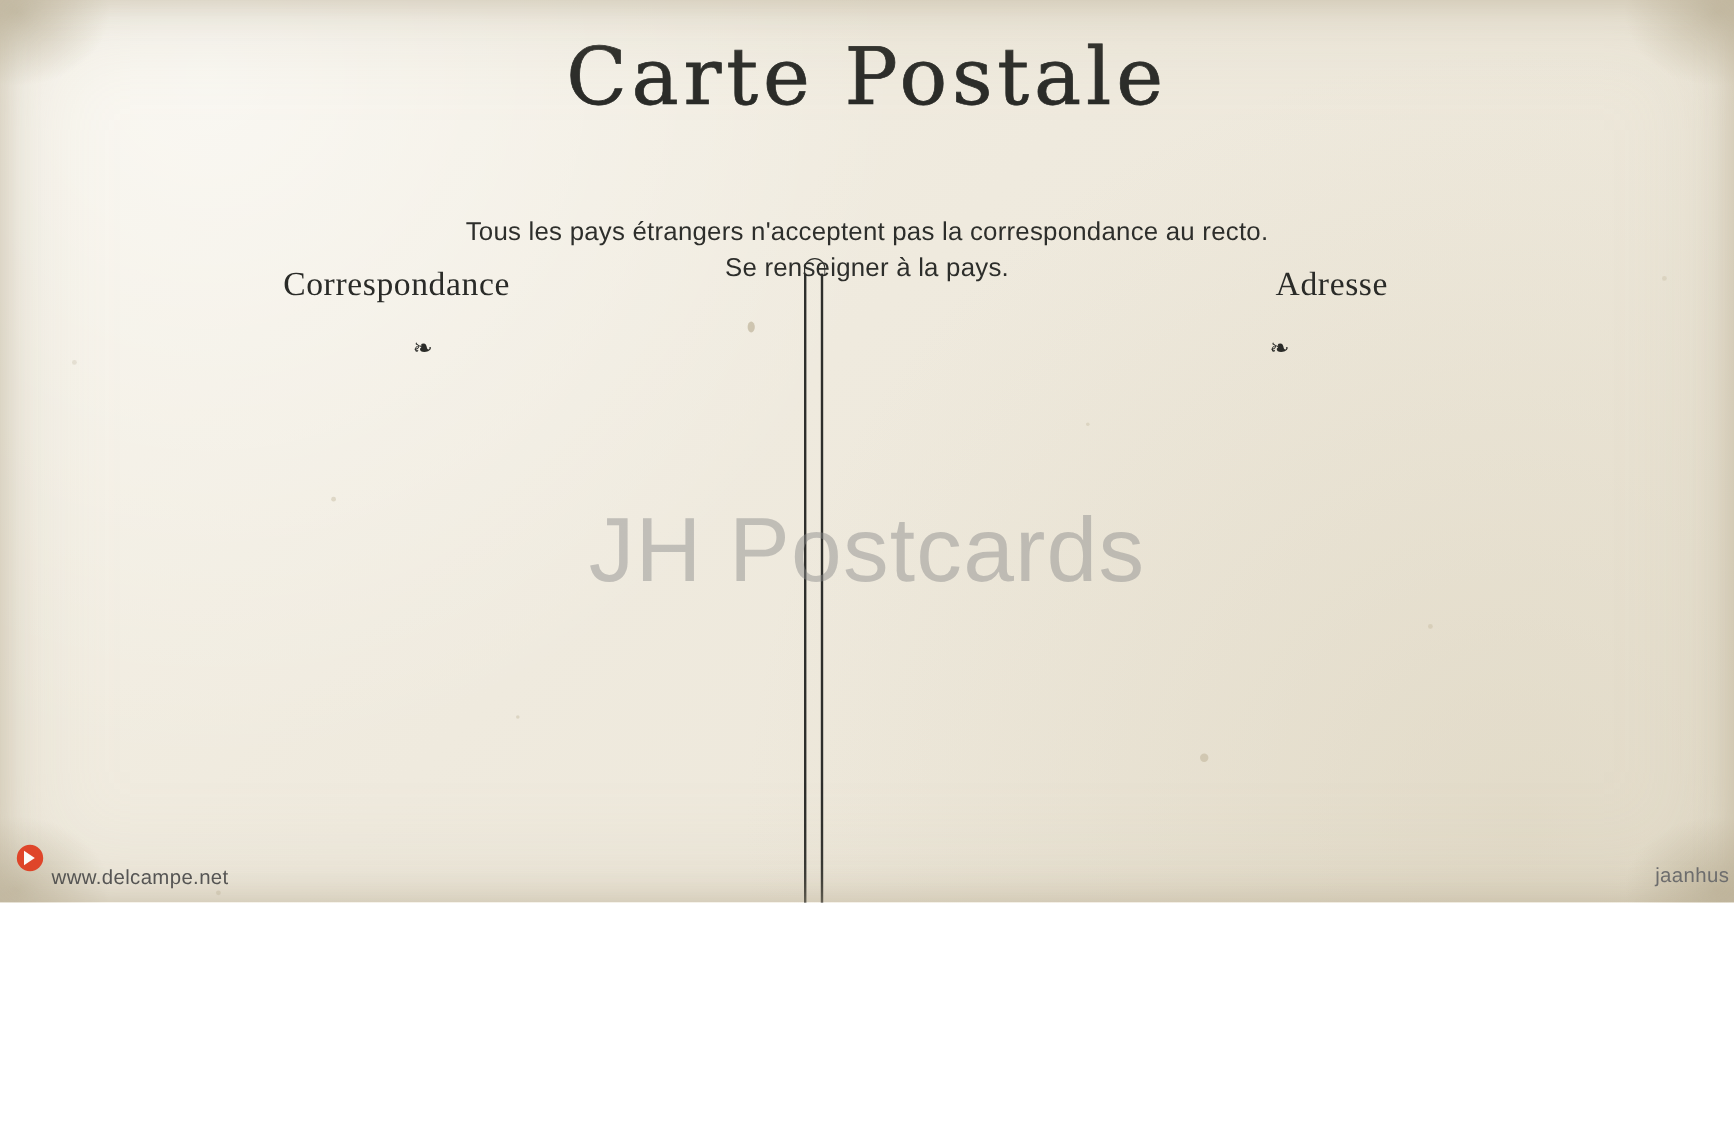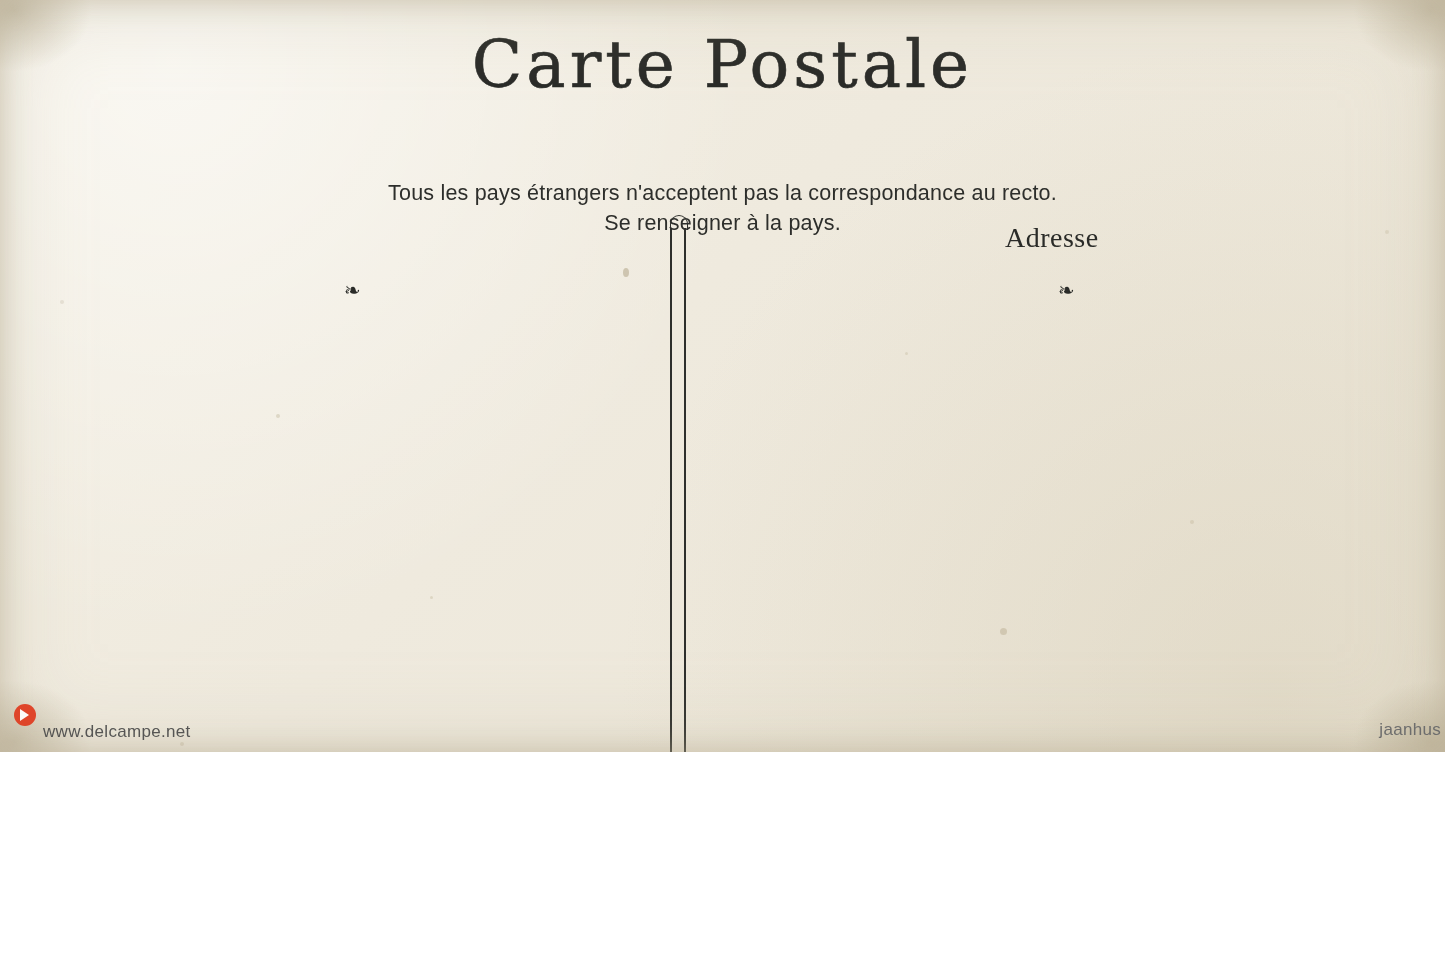--- a/index.html
+++ b/index.html
@@ -87,21 +87,21 @@
 
   .col-label {
     position: absolute;
     top: 222px;
     font-family: "Liberation Serif", serif;
     font-size: 28px;
     color: #2a2b28;
     letter-spacing: 0.5px;
   }
   .col-label.left { left: 236px; }
-  .col-label.right { left: 1005px; }
+  .col-label.right { left: 1063px; }
 
   .fleuron {
     position: absolute;
     top: 278px;
     font-family: "DejaVu Sans", sans-serif;
     font-size: 20px;
     color: #2a2b28;
   }
   .fleuron.left { left: 344px; }
   .fleuron.right { left: 1058px; }
@@ -221,32 +221,34 @@
     <div class="stain" style="left:1385px;top:230px;width:4px;height:4px;background:rgba(160,143,105,0.35);"></div>
   </div>
 
   <div class="title">Carte Postale</div>
 
   <div class="subtitle">
     <span>Tous les pays étrangers n'acceptent pas la correspondance au recto.</span>
     <span class="line2">Se renseigner à la pays.</span>
   </div>
 
+  <div class="col-label left">Correspondance</div>
   <div class="col-label right">Adresse</div>
 
   <div class="fleuron left">❧</div>
   <div class="fleuron right">❧</div>
 
   <div class="divider">
     <div class="cap top"></div>
     <div class="bar b1"></div>
     <div class="bar b2"></div>
     <div class="cap bottom"></div>
   </div>
 
+  <div class="watermark">JH Postcards</div>
 
   <div class="corner tl"></div>
   <div class="corner tr"></div>
   <div class="corner bl"></div>
   <div class="corner br"></div>
 
   <div class="vignette"></div>
 
   <div class="delcampe">
     <span class="logo-circle"></span>

